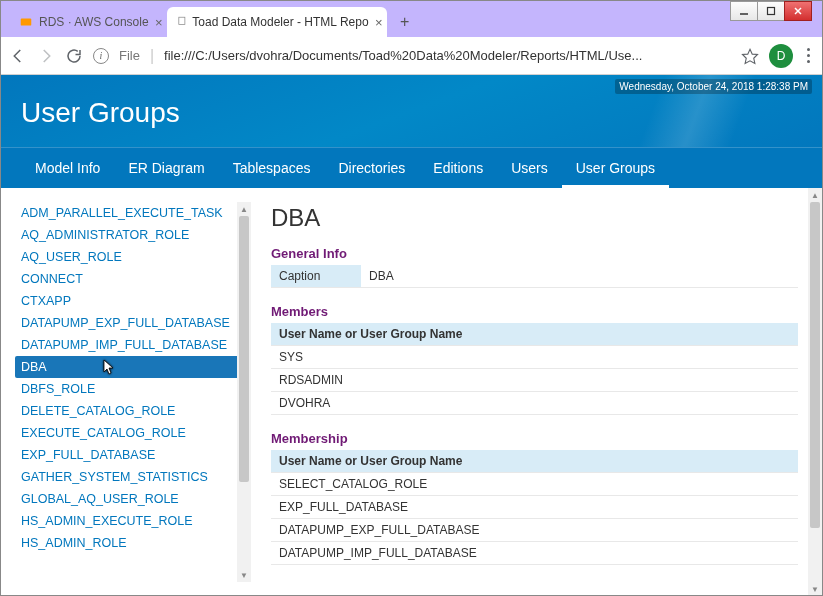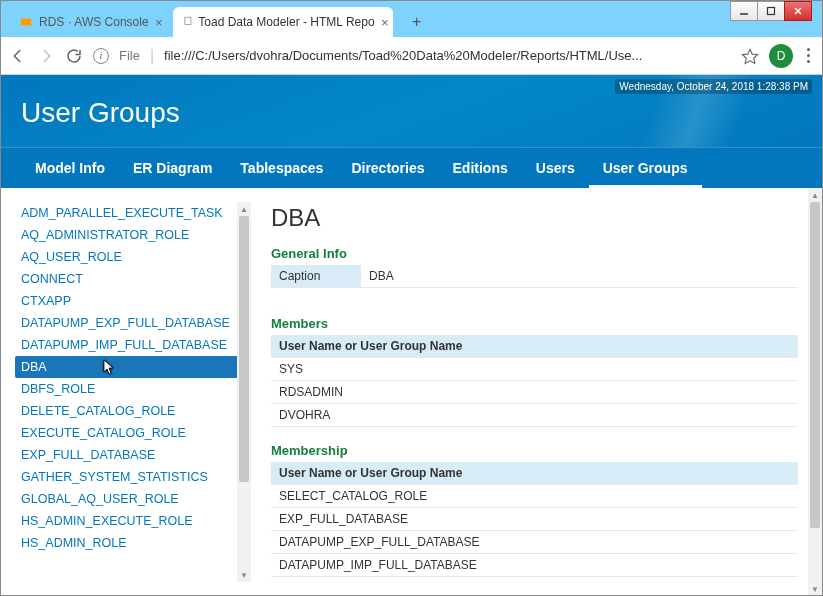--- a/index.html
+++ b/index.html
@@ -6,21 +6,21 @@
 html, body { height: 100%; overflow: hidden; }
 body { background: #fff; width: 823px; height: 596px; position: relative; border: 1px solid #888; }
 
 
 .win-controls { position: absolute; top: 0; right: 10px; display: flex; z-index: 100; }
 .win-btn { width: 28px; height: 20px; border: 1px solid #999; background: linear-gradient(#fdfdfd,#e7e7e7); display:flex; align-items:center; justify-content:center; font-size:10px; color:#333; margin-left:-1px;}
 .win-btn.close { background: linear-gradient(#f07171,#d32f2f); color:#fff; border-color:#a02020;}
 .win-btn svg { width:10px; height:10px; }
 
 
-.tabstrip { display:flex; align-items:center; height:36px; background:#7dd3fc; padding: 6px 8px 0 8px; gap:6px; }
+.tabstrip { display:flex; align-items:center; height:36px; background:#c4b5fd; padding: 6px 8px 0 8px; gap:0; }
 .tab { display:flex; align-items:center; gap:6px; padding: 0 18px 0 10px; height:30px; font-size:12px; color:#555; position:relative; border-radius:6px 6px 0 0; max-width:220px; overflow:hidden; white-space:nowrap;}
 .tab.inactive { background:transparent; }
 .tab.active { background:#fff; color:#333; }
 .tab .favicon { width:14px; height:14px; }
 .tab-close { position:absolute; right:4px; font-size:13px; color:#666; }
 .newtab { width:24px; height:24px; border-radius:50%; display:flex;align-items:center;justify-content:center; color:#555; font-size:16px; margin-left:6px;}
 
 
 .toolbar { display:flex; align-items:center; height:38px; background:#fff; border-bottom:1px solid #d0d0d0; padding:0 8px; gap:10px;}
 .nav-icon { width:18px; height:18px; color:#5f6368; display:flex;align-items:center;justify-content:center;}
@@ -34,38 +34,38 @@
 .kebab span{width:3px;height:3px;background:#5f6368;border-radius:50%;}
 
 
 .page-header { background: linear-gradient(160deg,#0277bd 0%, #0288c7 50%, #0277bd 100%); color:#fff; padding: 22px 20px 18px 20px; position:relative;}
 .page-header::before{ content:""; position:absolute; right:0; top:0; bottom:0; width:280px; background: linear-gradient(110deg, rgba(255,255,255,0) 40%, rgba(255,255,255,0.15) 55%, rgba(255,255,255,0) 70%); }
 .page-title { font-size:28px; font-weight:300; }
 .timestamp { position:absolute; top:4px; right:10px; background: rgba(0,0,0,0.25); color:#fff; font-size:10px; padding:2px 4px; border-radius:2px;}
 
 
 .navtabs { background:#0277bd; display:flex; gap:0; padding: 0 20px; border-top:1px solid rgba(255,255,255,0.2);}
-.navtab { color:#fff; font-size:14px; padding: 12px 14px; cursor:pointer;font-weight:bold;}
+.navtab { color:#fff; font-size:14px; padding: 12px 14px; cursor:pointer;}
 .navtab.active { border-bottom:3px solid #fff; padding-bottom:9px;}
 
 
 .content { display:flex; height: calc(596px - 36px - 38px - 70px - 44px); background:#fff;}
 .sidebar { width:250px; padding: 14px 4px 14px 14px; overflow-y:auto; position:relative;}
 .sidebar-inner{ border-right: 0; }
 .sb-item { font-size:12.5px; color:#0277bd; padding:4px 6px; cursor:pointer; white-space:nowrap; overflow:hidden; text-overflow:ellipsis;}
 .sb-item.selected { background:#1976b8; color:#fff; border-radius:2px;}
 .cursor-pointer { position:absolute; left:115px; width:16px; height:20px;}
 .cursor-pointer svg{ filter: drop-shadow(0 0 1px #000);}
 .scrollbar { position:absolute; right:0; top:14px; bottom:14px; width:14px; background:#f1f1f1;}
 .scroll-thumb{ position:absolute; left:2px; right:2px; top:0; height:70%; background:#c7c7c7; border-radius:2px;}
 .scroll-arrow{ position:absolute; left:0; right:0; height:14px; background:#f1f1f1; display:flex;align-items:center;justify-content:center; font-size:8px; color:#888;}
 
 .main { flex:1; padding: 16px 24px 8px 20px; overflow-y:auto; position:relative;}
 .main h1 { font-size:24px; font-weight:400; color:#333; margin-bottom:14px;}
-.section-title { font-size:13px; font-weight:bold; color:#15803d; margin: 8px 0 4px 0;}
+.section-title { font-size:13px; font-weight:bold; color:#701a75; margin: 8px 0 4px 0;}
 .info-table { width:100%; border-collapse:collapse; font-size:12px; color:#333;}
 .info-table td, .info-table th { text-align:left; padding:4px 8px; border-bottom:1px solid #e8e8e8;}
 .info-table .hdr { background:#d8ecf7; color:#333;margin-left:16px;}
 .caption-row td:first-child{ background:#d8ecf7; width:90px;}
 .main-scrollbar { position:absolute; right:0; top:0; bottom:0; width:14px; background:#f1f1f1;}
 </style>
 </head>
 <body>
 
 <div class="win-controls">
@@ -189,21 +189,21 @@
     <div class="section-title">General Info</div>
     <table class="info-table">
       <tbody>
           <tr class="caption-row">
         <td>Caption</td>
         <td>DBA</td>
       </tr>
     </tbody>
       </table>
 
-    <div class="section-title" style="margin-top:28px">Members</div>
+    <div class="section-title" style="margin-top:16px">Members</div>
     <table class="info-table">
       <tbody>
           <tr class="hdr">
             <th>User Name or User Group Name</th>
           </tr>
       </tbody>
         <tbody id="members-body">
           <tr>
             <td>SYS</td>
           </tr>

